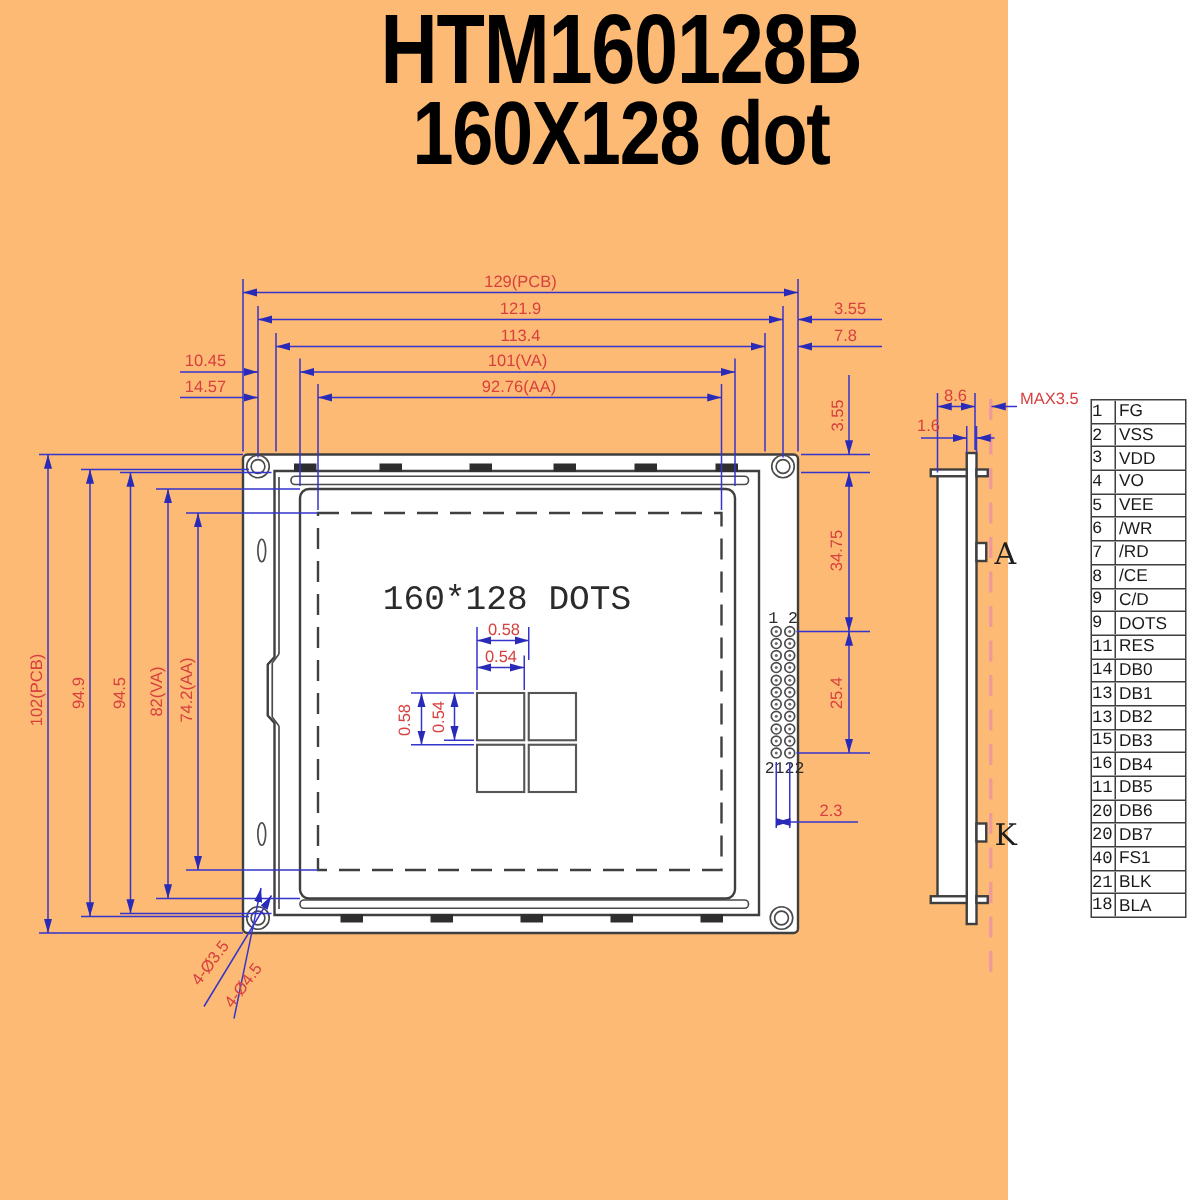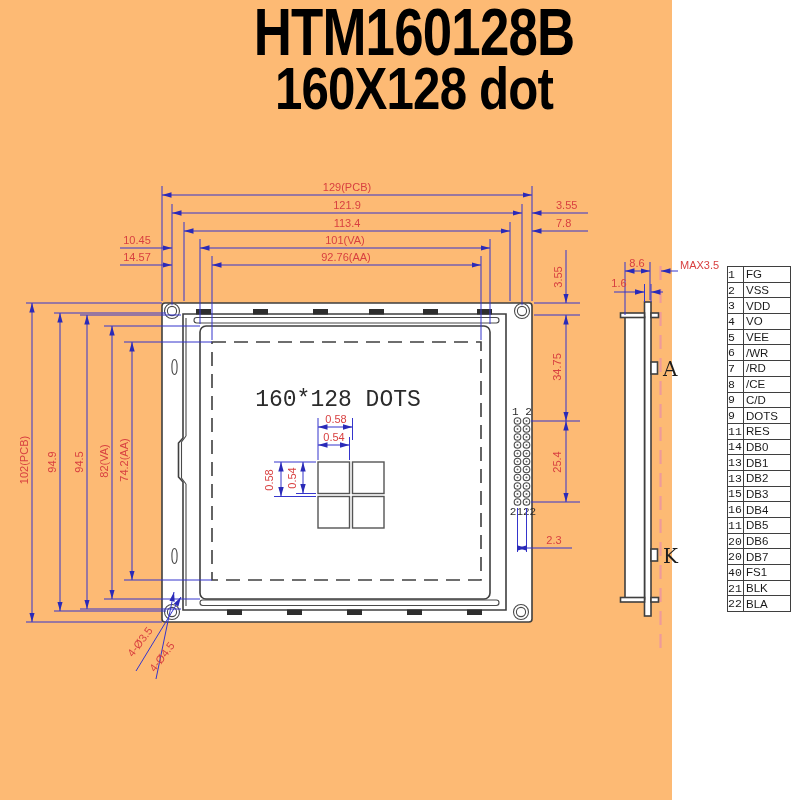--- a/index.html
+++ b/index.html
@@ -325,18 +325,18 @@
       </div>
     <div class="prow">
         <span class="pnum">40</span>
         <span class="pname">FS1</span>
       </div>
     <div class="prow">
         <span class="pnum">21</span>
         <span class="pname">BLK</span>
       </div>
     <div class="prow">
-        <span class="pnum">22</span>
+        <span class="pnum">18</span>
         <span class="pname">BLA</span>
       </div>
   </div>
 
 </div>
 
 </body></html>

